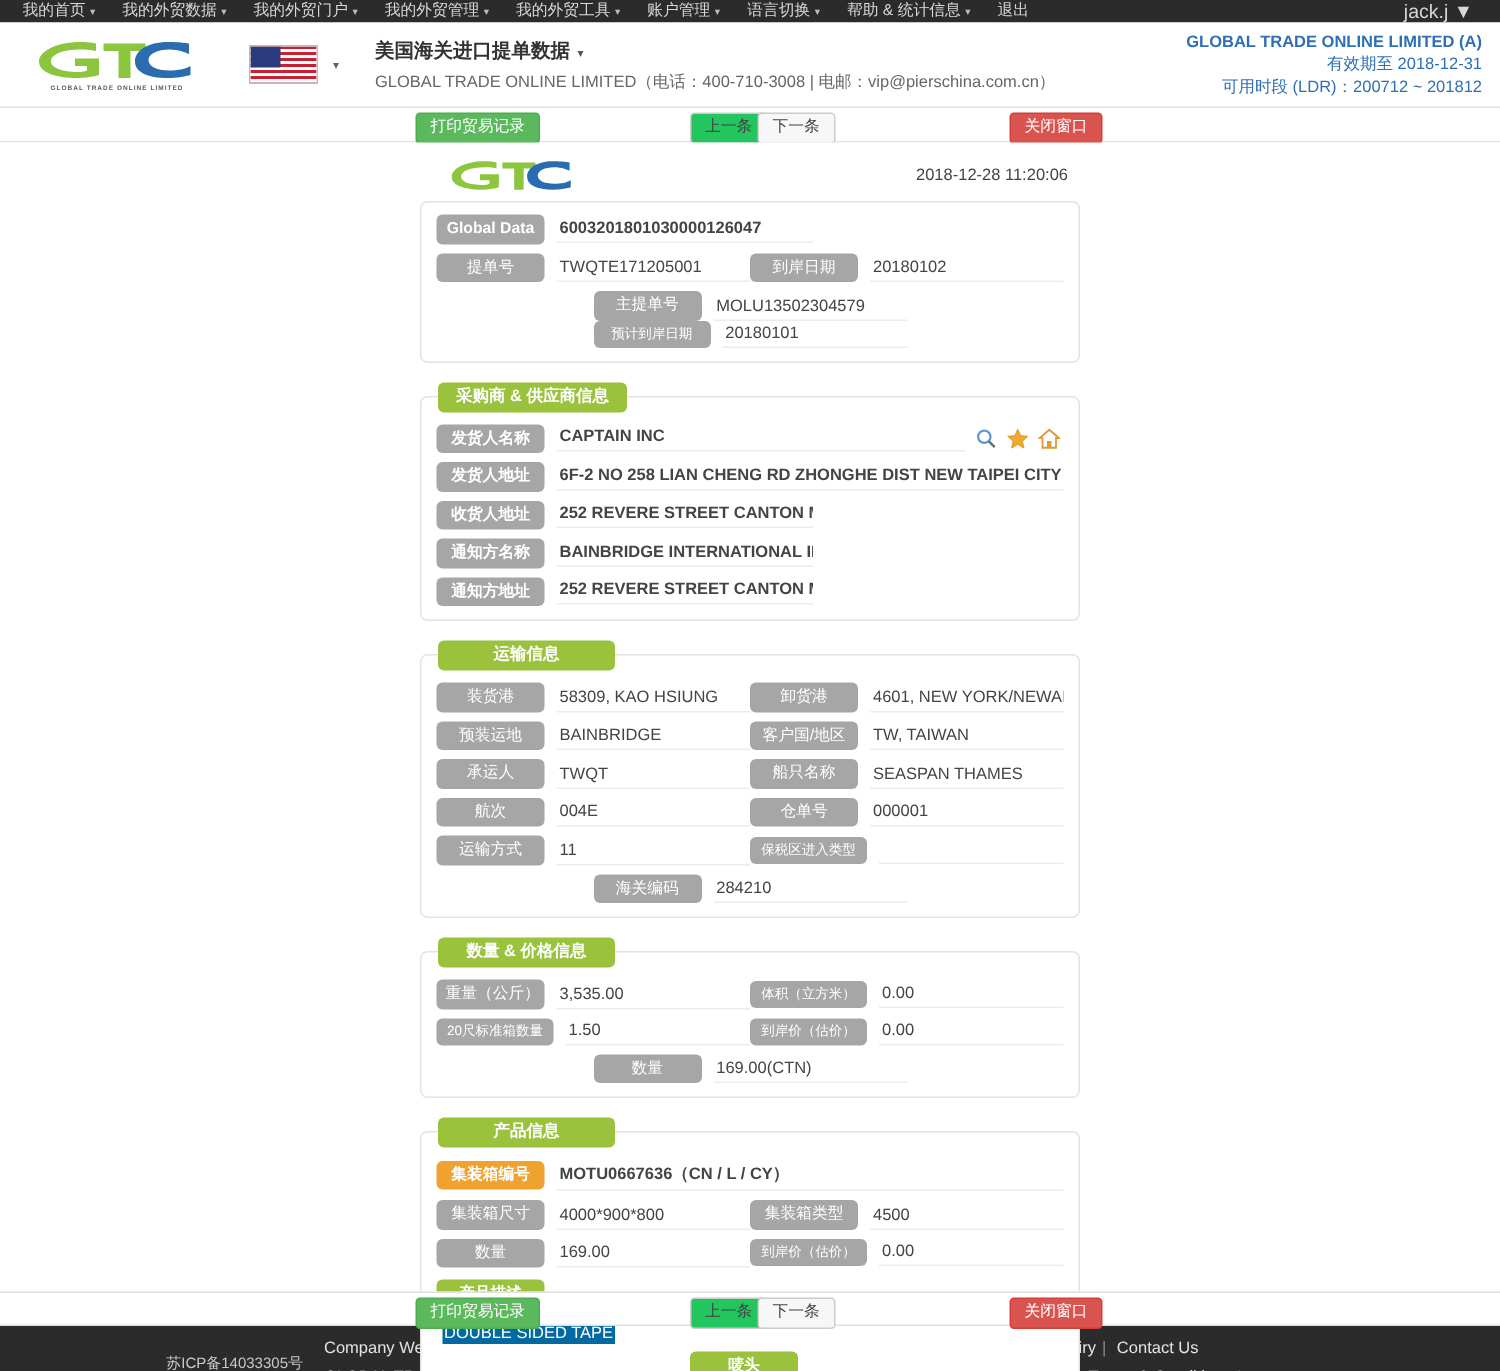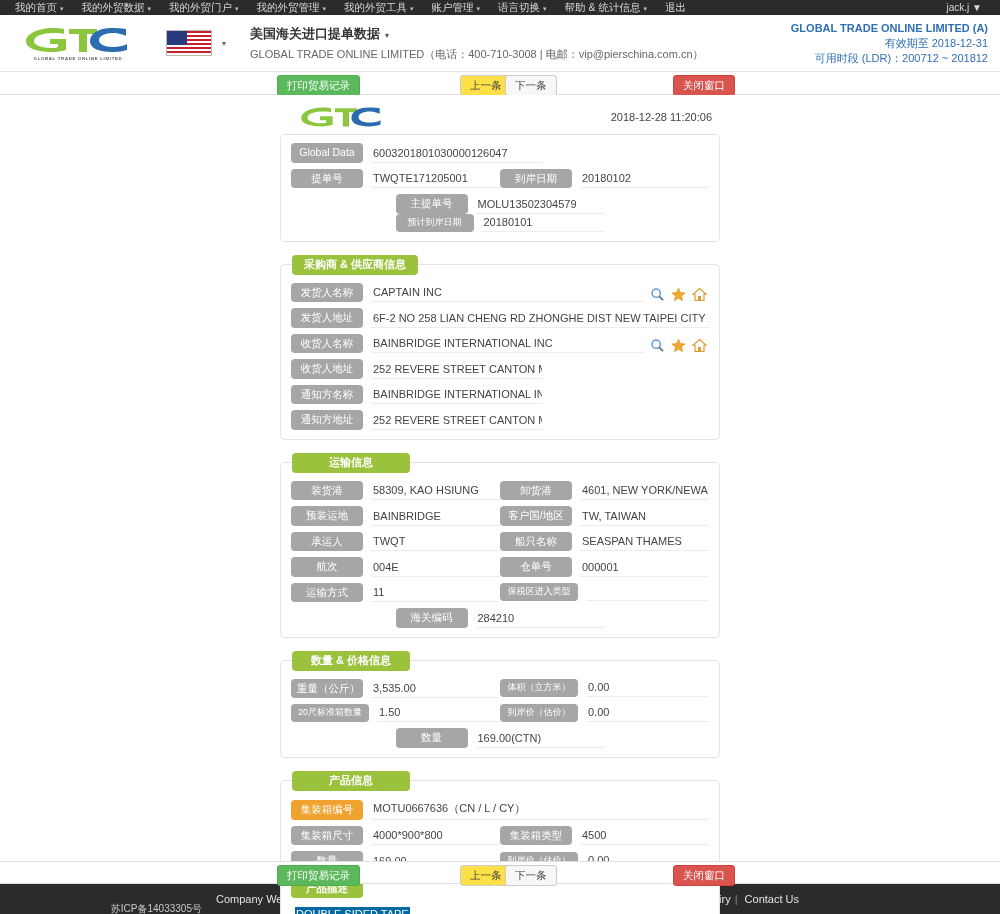--- a/index.html
+++ b/index.html
@@ -31,21 +31,21 @@
     cursor: pointer;
   }
   .topnav .nav-item .caret {
     font-size: 7px;
     margin-left: 3px;
     color: #bdbdbd;
   }
   .topnav .spacer { flex: 1; }
   .topnav .user {
     color: #d8d8d8;
-    font-size: 10px;
+    font-size: 13px;
     padding-right: 12px;
     white-space: nowrap;
   }
 
   
   .header {
     height: 57px;
     background: #fff;
     border-bottom: 1px solid #e2e2e2;
     display: flex;
@@ -104,34 +104,35 @@
   .hr-line1 { color:#2f6fb5; font-size: 11px; font-weight: bold; }
   .hr-line2 { color:#2f6fb5; font-size: 11px; }
   .hr-line3 { color:#2f6fb5; font-size: 11px; }
 
   
   .toolbar {
     height: 23px;
     background: #fff;
     border-bottom: 1px solid #e0e0e0;
     position: relative;
+    font-family: Liberation Serif, serif;
   }
   .btn {
     position: absolute;
     top: 3px;
     font-size: 10.5px;
     line-height: 1;
     padding: 4px 9px;
     border-radius: 3px;
     cursor: pointer;
     white-space: nowrap;
     border: 1px solid transparent;
   }
   .btn-print { left: 277px; background:#5cb85c; border-color:#4cae4c; color:#fff; }
-  .btn-prev  { left: 460px; background:#fde047; border-color:#cccccc; color:#444; }
+  .btn-prev  { left: 460px; background:#22c55e; border-color:#cccccc; color:#444; }
   .btn-next  { left: 505px; background:#f7f7f7; border-color:#cccccc; color:#444; }
   .btn-close { left: 673px; background:#d9534f; border-color:#d43f3a; color:#fff; }
 
   
   .page {
     position: relative;
     height: 766px;
     background: #fff;
   }
 
@@ -171,21 +172,21 @@
     border-radius: 4px;
     padding: 4px 12px 5px 12px;
     min-width: 118px;
     text-align: center;
     line-height: 1;
   }
 
   .row { display: flex; align-items: center; margin-bottom: 6px; }
   .row:last-child { margin-bottom: 0; flex-direction: column; }
   .half { display: flex; align-items: flex-end; width: 50%; }
-  .full { display: flex; align-items: flex-end; width: 100%; }
+  .full { display: flex; align-items: center; width: 100%; font-weight: bold; }
 
   .lbl {
     background: #a6a6a6;
     color: #fff;
     font-size: 10.5px;
     border-radius: 4px;
     padding: 4px 6px 5px 6px;
     text-align: center;
     line-height: 1;
     min-width: 72px;
@@ -369,39 +370,20 @@
         </div>
       </div>
 
       <div class="row">
         <div class="full">
           <div class="lbl">发货人地址</div>
           <div class="val">6F-2 NO 258 LIAN CHENG RD ZHONGHE DIST NEW TAIPEI CITY 235</div>
         </div>
       </div>
 
-      <div class="row">
-        <div class="full">
-          <div class="lbl">收货人名称</div>
-          <div class="val">BAINBRIDGE INTERNATIONAL INC</div>
-          <div class="icons">
-            <svg class="ico" viewBox="0 0 16 16">
-                <circle cx="6.6" cy="6.6" r="4.4" fill="none" stroke="#5b9bd5" stroke-width="1.6"></circle>
-                <line x1="9.9" y1="9.9" x2="14" y2="14" stroke="#6d6d6d" stroke-width="1.8"></line>
-              </svg>
-            <svg class="ico" viewBox="0 0 16 16">
-                <polygon points="8,1.2 10.1,5.8 15.1,6.3 11.3,9.7 12.4,14.6 8,12 3.6,14.6 4.7,9.7 0.9,6.3 5.9,5.8" fill="#f0a92e" stroke="#d98e18" stroke-width="0.6"></polygon>
-              </svg>
-            <svg class="ico" viewBox="0 0 16 16">
-                <polygon points="8,1.6 15,7.6 12.8,7.6 12.8,14.4 3.2,14.4 3.2,7.6 1,7.6" fill="none" stroke="#e09a35" stroke-width="1.3"></polygon>
-                <rect x="6.4" y="9.6" width="3.2" height="4.8" fill="#e09a35"></rect>
-              </svg>
-          </div>
-        </div>
-      </div>
 
       <div class="row">
         <div class="full">
           <div class="lbl">收货人地址</div>
           <div class="val" style="max-width:305px">252 REVERE STREET CANTON MA 02021 U S A</div>
           <div style="flex:1"></div>
         </div>
       </div>
 
       <div class="row">

